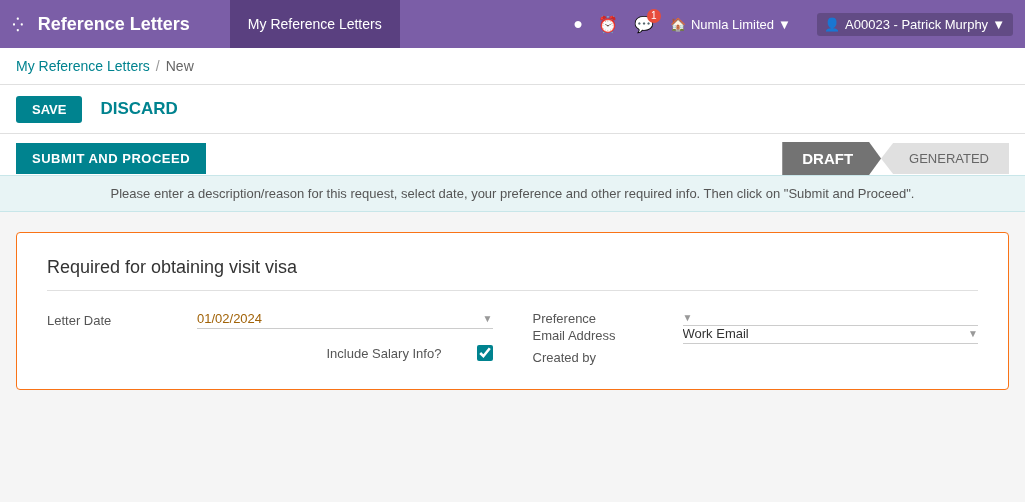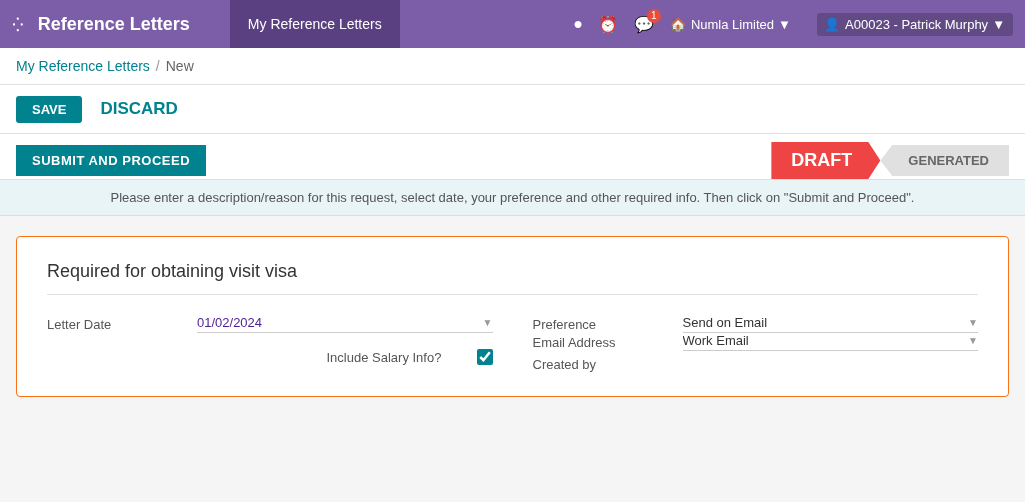--- a/index.html
+++ b/index.html
@@ -150,35 +150,35 @@
       font-size: 13px;
       cursor: pointer;
       font-weight: bold;
       letter-spacing: 0.5px;
     }
     .status-tabs {
       display: flex;
       align-items: center;
     }
     .status-tab-draft {
-      background: #ef4444;
+      background: #737373;
       color: white;
       padding: 8px 20px;
-      font-size: 18px;
+      font-size: 15px;
       font-weight: bold;
       position: relative;
       clip-path: polygon(0 0, calc(100% - 12px) 0, 100% 50%, calc(100% - 12px) 100%, 0 100%);
       padding-right: 28px;
     }
     .status-tab-generated {
       background: #e0e0e0;
       color: #666;
       padding: 8px 20px 8px 28px;
       font-size: 13px;
-      font-weight: bold;
+      font-weight: normal;
       clip-path: polygon(12px 0, 100% 0, 100% 100%, 12px 100%, 0 50%);
     }
 
     
     .info-banner {
       background: #e8f4f5;
       color: #555;
       padding: 10px 16px;
       font-size: 13px;
       text-align: center;
@@ -227,21 +227,21 @@
       flex: 1;
       display: flex;
       align-items: center;
       border-bottom: 1px solid #ccc;
       padding-bottom: 2px;
     }
     .form-input {
       border: none;
       outline: none;
       font-size: 13px;
-      color: #4c1d95;
+      color: #a16207;
       flex: 1;
       background: transparent;
     }
     .form-select {
       border: none;
       outline: none;
       font-size: 13px;
       color: #333;
       flex: 1;
       background: transparent;
@@ -352,23 +352,20 @@
             <input type="checkbox" checked="" style="">
           </div>
         </div>
       </div>
 
       <div>
 
         <div class="form-row">
           <label class="form-label">Preference</label>
           <div class="form-input-wrapper">
-            <select class="form-select">
-              <option>Send on Email</option>
-            </select>
             <span class="dropdown-arrow">▼</span>
           </div>
         </div>
 
         <div class="form-row" style="">
           <label class="form-label">Email Address</label>
           <div class="form-input-wrapper">
             <select class="form-select">
               <option>Work Email</option>
             </select>

